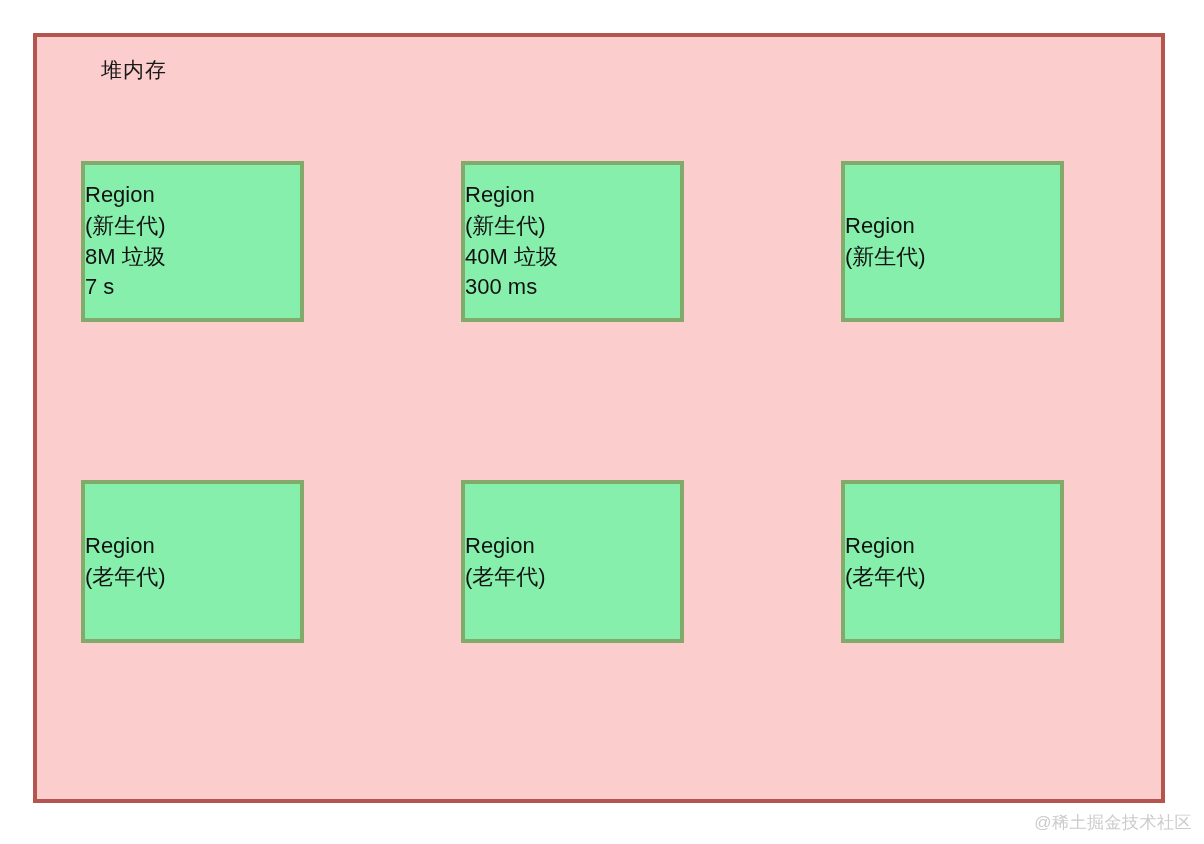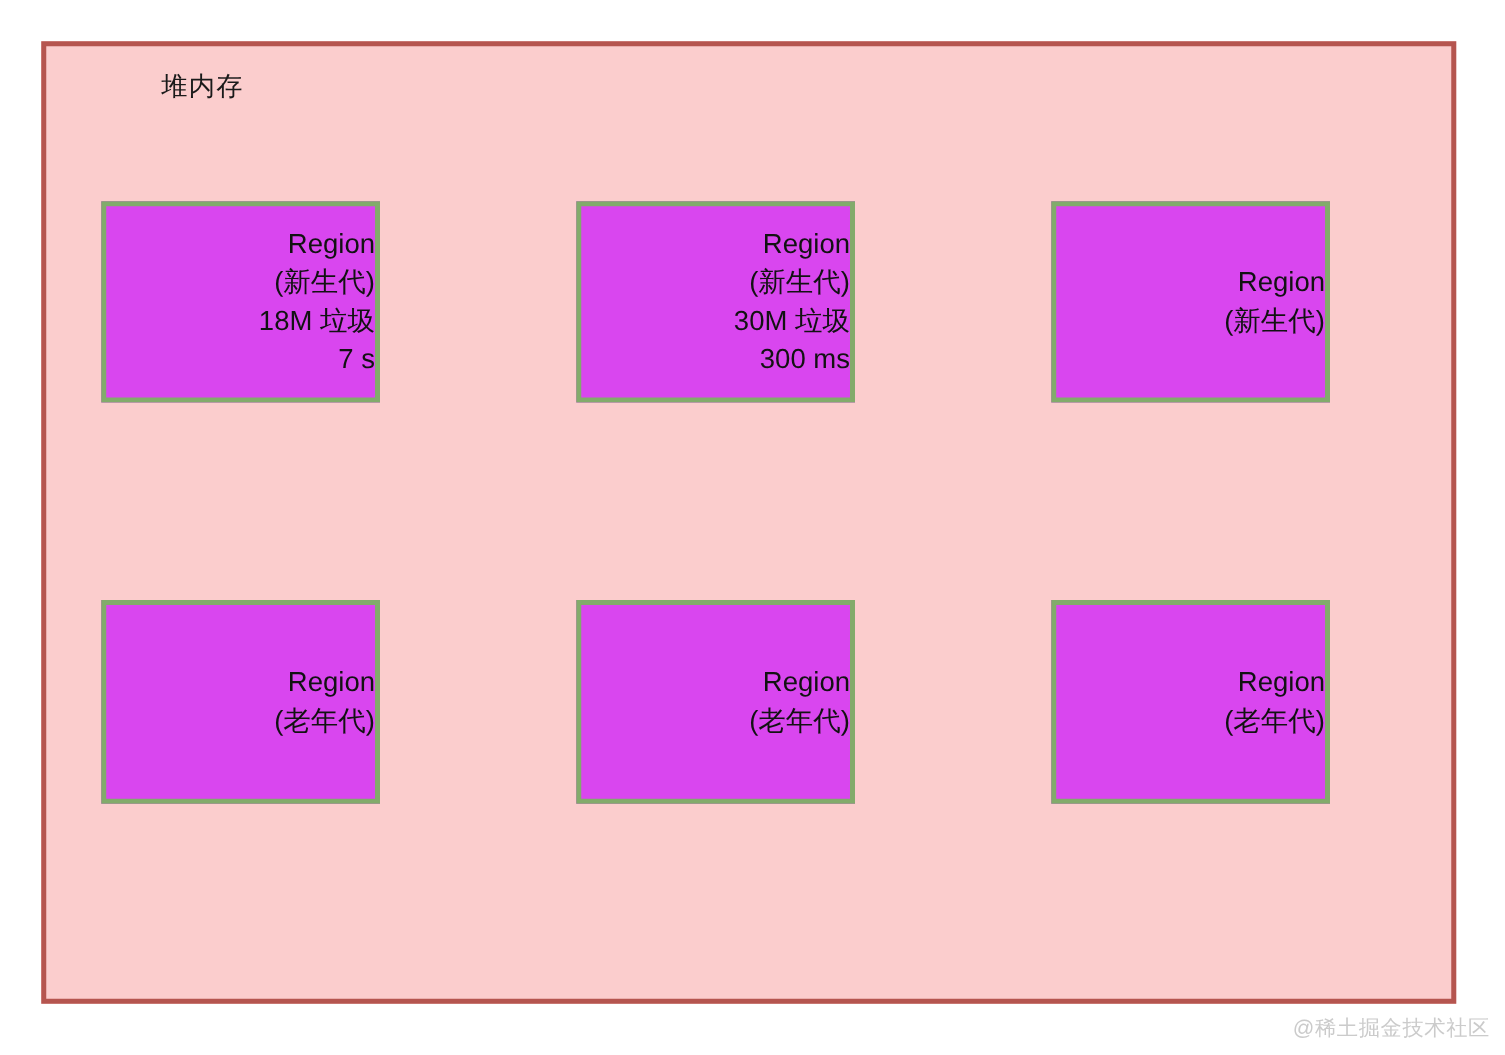--- a/index.html
+++ b/index.html
@@ -21,45 +21,45 @@
     top: 33px;
     width: 1132px;
     height: 770px;
     box-sizing: border-box;
     background: #fbcdcd;
     border: 4px solid #b5554f;
   }
 
   #heap-title {
     position: absolute;
-    left: 92px;
+    left: 64px;
     top: 20px;
     font-size: 21px;
     line-height: 1.25;
     color: #1a1a1a;
     letter-spacing: 1px;
     white-space: nowrap;
   }
 
   .region-grid {
     position: absolute;
     left: 0;
     top: 0;
     width: 100%;
     height: 100%;
   }
 
   .region-box {
     position: absolute;
     box-sizing: border-box;
-    background: #d946ef;
+    background: #86efac;
     border: 4px solid #82ab6b;
     display: flex;
     flex-direction: column;
-    align-items: flex-end;
+    align-items: flex-start;
     justify-content: center;
     text-align: center;
   }
 
   .region-line {
     font-size: 22px;
     line-height: 1.40;
     color: #121212;
     white-space: nowrap;
   }
@@ -88,28 +88,28 @@
 
 <div id="heap-container">
 
   <div id="heap-title">堆内存</div>
 
   <div class="region-grid">
 
     <div class="region-box row-top col-0">
       <div class="region-line">Region</div>
       <div class="region-line">(新生代)</div>
-      <div class="region-line">18M 垃圾</div>
+      <div class="region-line">8M 垃圾</div>
       <div class="region-line">7 s</div>
     </div>
 
     <div class="region-box row-top col-1">
       <div class="region-line">Region</div>
       <div class="region-line">(新生代)</div>
-      <div class="region-line">30M 垃圾</div>
+      <div class="region-line">40M 垃圾</div>
       <div class="region-line">300 ms</div>
     </div>
 
     <div class="region-box row-top col-2">
       <div class="region-line">Region</div>
       <div class="region-line">(新生代)</div>
     </div>
 
     <div class="region-box row-bottom col-0">
       <div class="region-line">Region</div>

